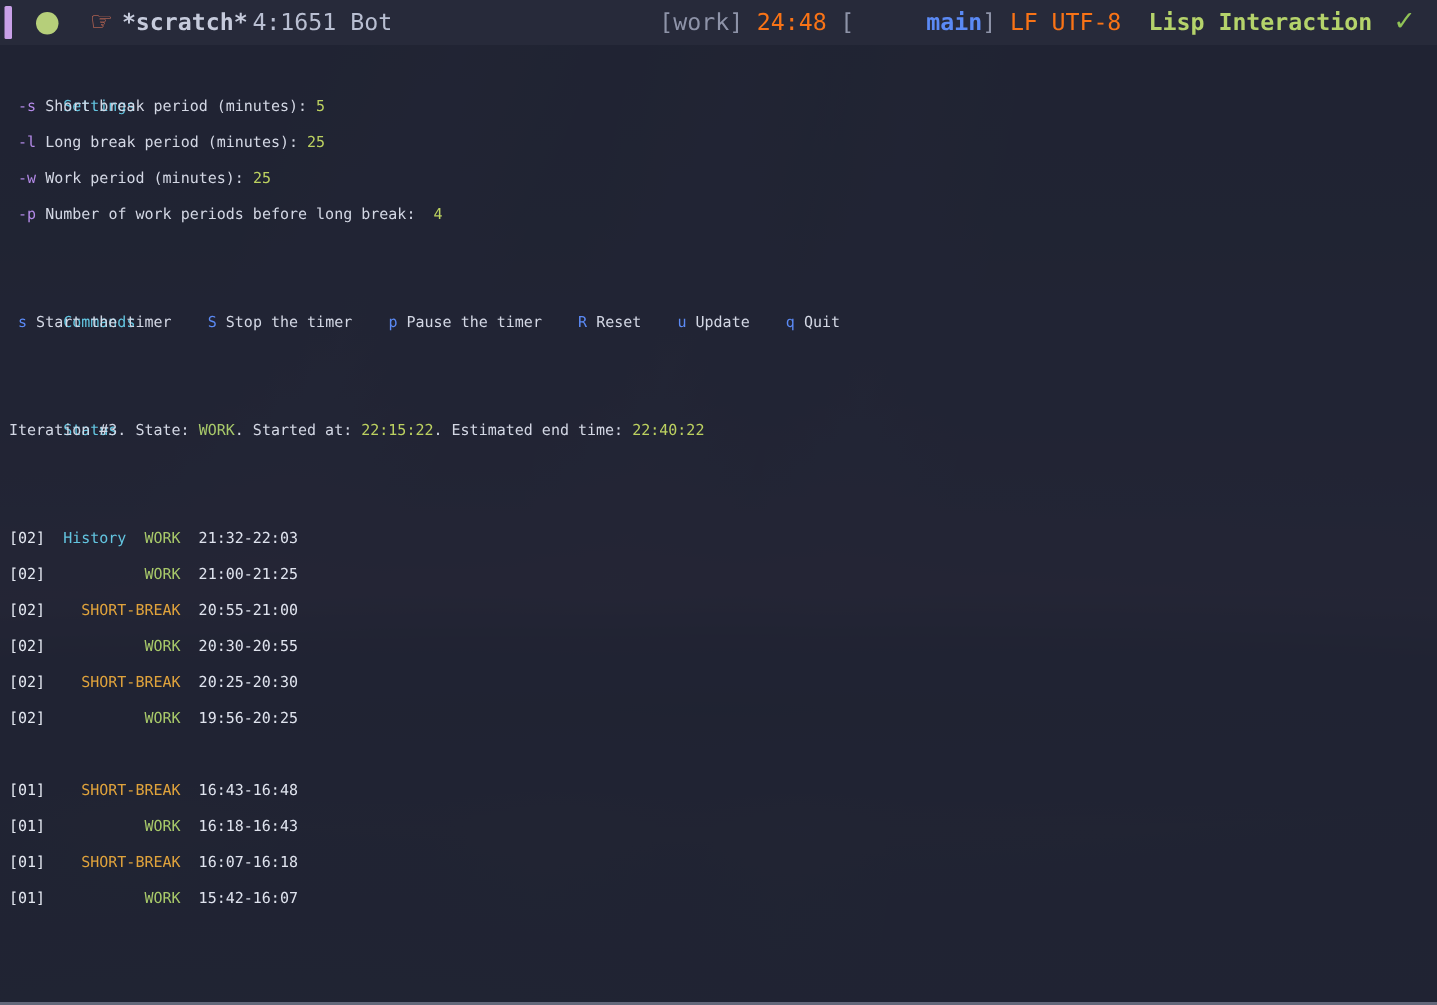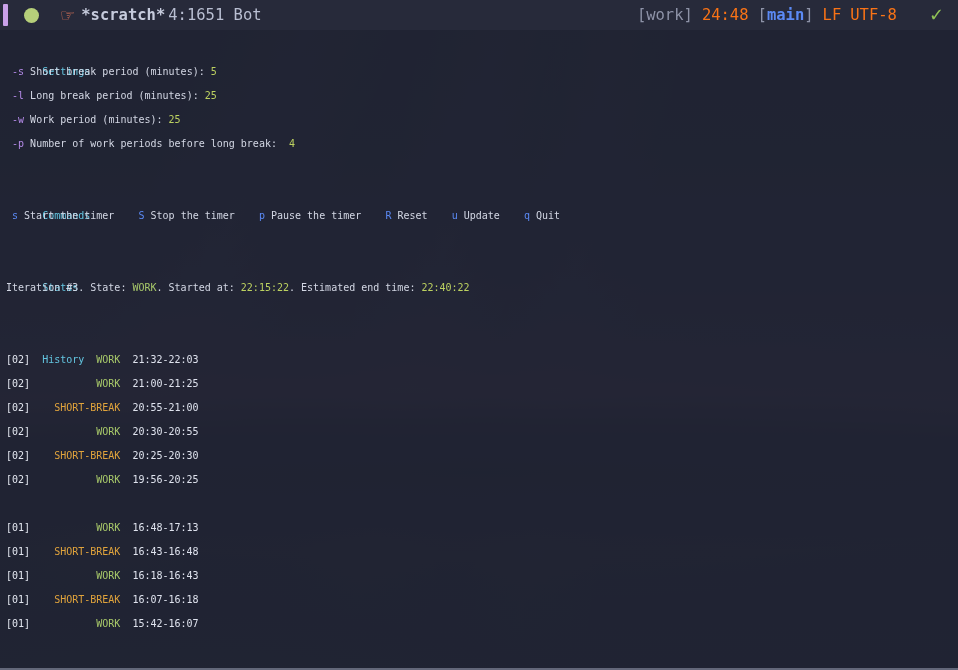--- a/index.html
+++ b/index.html
@@ -119,21 +119,21 @@
 
   .buffer-name {
     color: #c6cbdc;
     font-weight: bold;
     letter-spacing: 0px;
   }
   .ml-pos { color: #b9bfd2; margin-left: 3px; }
 
   .ml-sep { display: inline-block; width: 9px; }
   .ml-dim { color: #8e93a8; }
-  .ml-branch { color: #5b8af5; font-weight: bold; }
+  .ml-branch { color: #5b8af5; font-weight: bold; margin-left: 48px; }
   .ml-coding { color: #f97316; }
   .ml-major { color: #b5d36b; font-weight: bold; }
   .ml-check { color: #90c356; font-size: 18px; margin-left: 14px; font-family: "DejaVu Sans", sans-serif; }
 
   
   #buffer {
     flex: 1 1 auto;
     position: relative;
     overflow: hidden;
     padding: 6px 0 0 0;
@@ -200,20 +200,21 @@
       <span class="ml-sep"></span>
       <span class="ml-dim">[</span>
       <span class="ml-branch">main</span>
       <span class="ml-dim">]</span>
       <span class="ml-sep"></span>
       <span class="ml-coding">LF</span>
       <span class="ml-sep"></span>
       <span class="ml-coding">UTF-8</span>
       <span class="ml-sep"></span>
       <span class="ml-sep"></span>
+      <span class="ml-major">Lisp Interaction</span>
       <span class="ml-check">✓</span>
     </div>
   </div>
 
   <div id="buffer">
 
     <div class="line">
       <span class="section-head">Settings</span>
     </div>
 
@@ -248,21 +249,20 @@
     </div>
 
     <div id="history-rows">
         <div class="line hist"><span class="c-iter iter">[02]</span><span class="c-state state-work">WORK</span><span class="c-time times">21:32-22:03</span></div>
         <div class="line hist"><span class="c-iter iter">[02]</span><span class="c-state state-work">WORK</span><span class="c-time times">21:00-21:25</span></div>
         <div class="line hist"><span class="c-iter iter">[02]</span><span class="c-state state-short">SHORT-BREAK</span><span class="c-time times">20:55-21:00</span></div>
         <div class="line hist"><span class="c-iter iter">[02]</span><span class="c-state state-work">WORK</span><span class="c-time times">20:30-20:55</span></div>
         <div class="line hist"><span class="c-iter iter">[02]</span><span class="c-state state-short">SHORT-BREAK</span><span class="c-time times">20:25-20:30</span></div>
         <div class="line hist"><span class="c-iter iter">[02]</span><span class="c-state state-work">WORK</span><span class="c-time times">19:56-20:25</span></div>
         <div class="line hist blank"> </div>
-        <div class="line hist"><span class="c-iter iter">[01]</span><span class="c-state state-work">WORK</span><span class="c-time times">16:48-17:13</span></div>
         <div class="line hist"><span class="c-iter iter">[01]</span><span class="c-state state-short">SHORT-BREAK</span><span class="c-time times">16:43-16:48</span></div>
         <div class="line hist"><span class="c-iter iter">[01]</span><span class="c-state state-work">WORK</span><span class="c-time times">16:18-16:43</span></div>
         <div class="line hist"><span class="c-iter iter">[01]</span><span class="c-state state-short">SHORT-BREAK</span><span class="c-time times">16:07-16:18</span></div>
         <div class="line hist"><span class="c-iter iter">[01]</span><span class="c-state state-work">WORK</span><span class="c-time times">15:42-16:07</span></div>
       </div>
 
   </div>
 
   <div id="bottom-rule"></div>
 </div>

